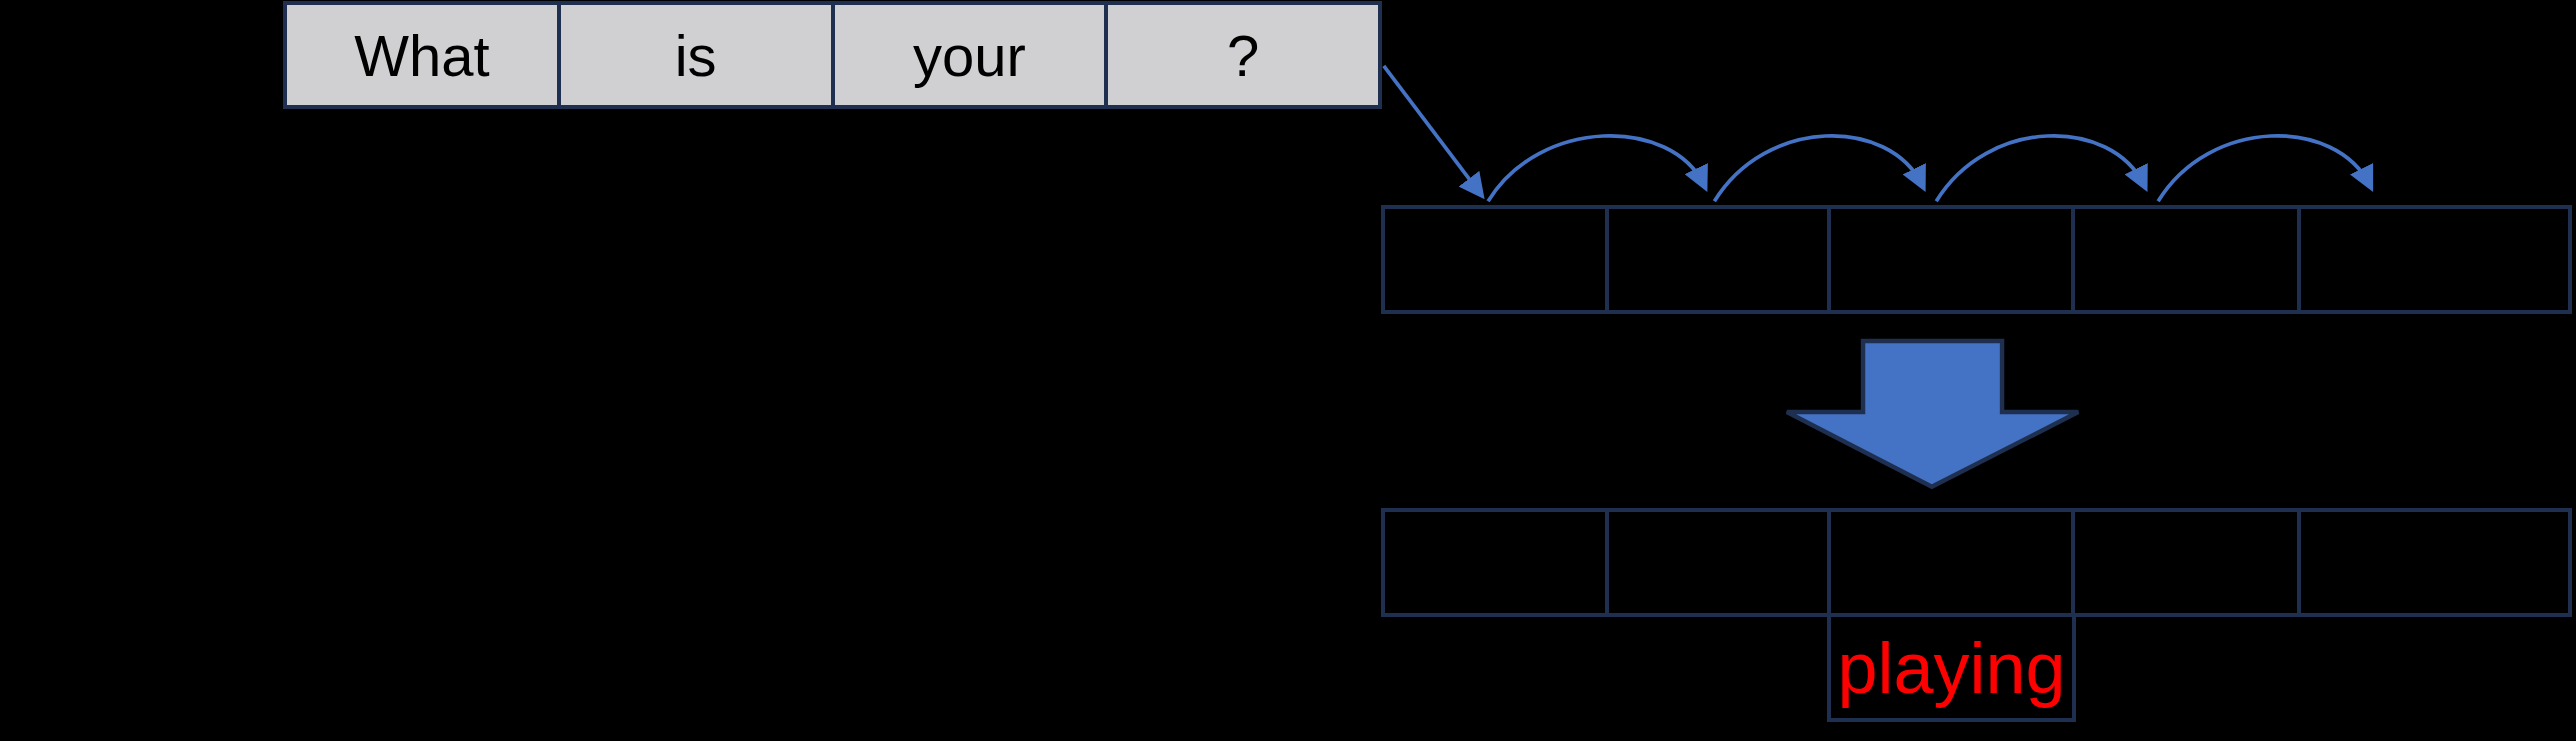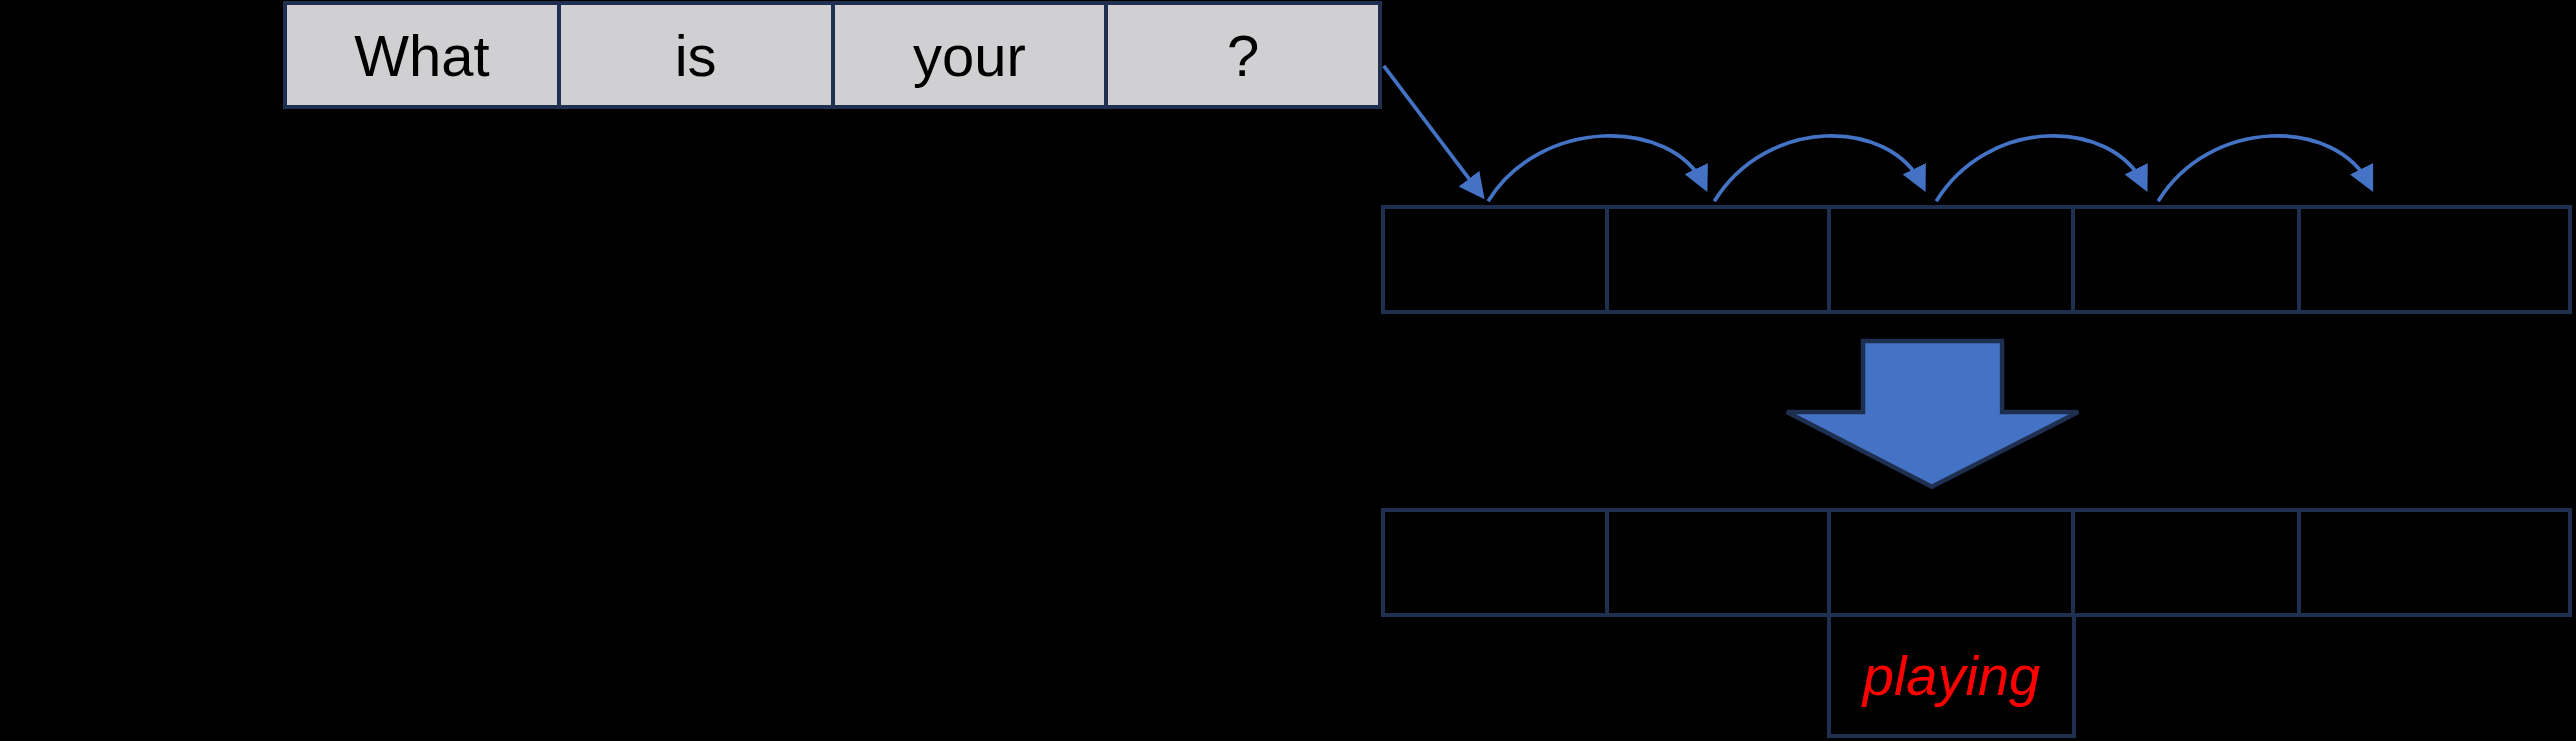--- a/index.html
+++ b/index.html
@@ -41,25 +41,25 @@
   #state-row-bottom{top:508px;}
   .state-row .cell{box-sizing:border-box;height:100%;}
   .state-row .cell + .cell{border-left:4.4px solid var(--border-navy);}
   .state-row .c1{width:220px;}
   .state-row .c2{width:222px;}
   .state-row .c3{width:244px;}
   .state-row .c4{width:226px;}
   .state-row .c5{width:271px;}
   
   #output-box{
-    position:absolute;left:1827px;top:613px;width:249px;height:125px;
+    position:absolute;left:1827px;top:613px;width:249px;height:109px;
     box-sizing:border-box;border:4.4px solid var(--border-navy);
     display:flex;align-items:center;justify-content:center;
     background:transparent;
-    font-size:56px;color:var(--output-text);font-style:italic;
+    font-size:72px;color:var(--output-text);
   }
   
   #arrow-layer{position:absolute;left:0;top:0;width:2576px;height:742px;}
   .arc{stroke:var(--arrow-blue);stroke-width:5;fill:none;}
   .straight{stroke:var(--arrow-blue);stroke-width:5;}
   .head{fill:var(--arrow-blue);}
   .block-arrow{fill:var(--arrow-blue);stroke:var(--border-navy);stroke-width:6;stroke-linejoin:miter;}
 </style>
 </head>
 <body>

